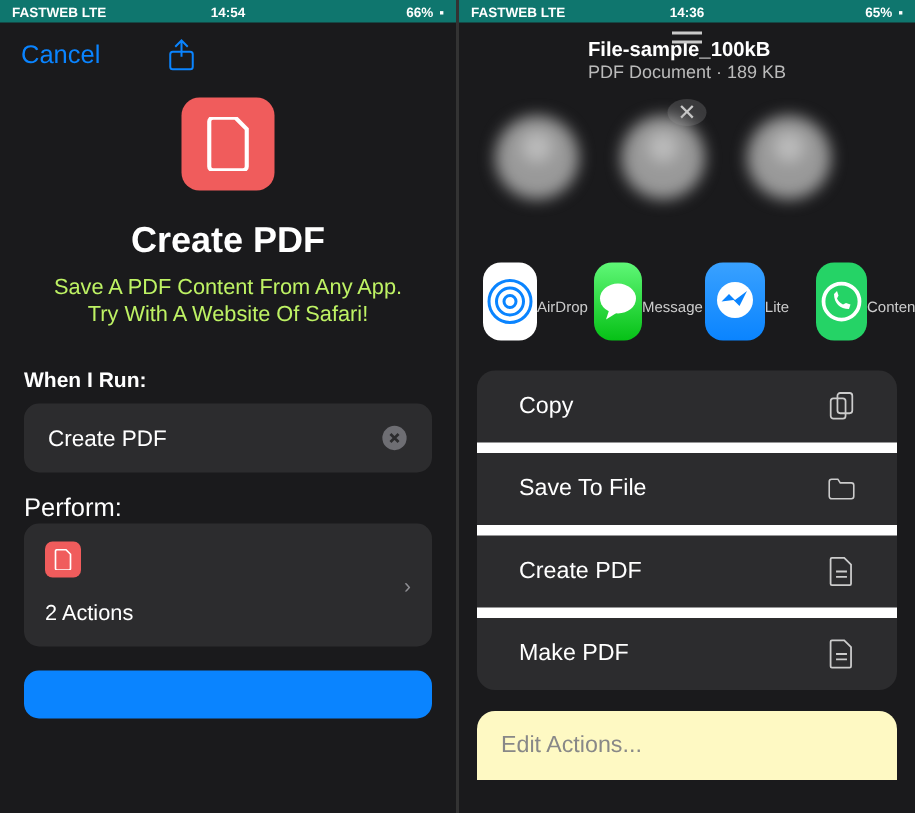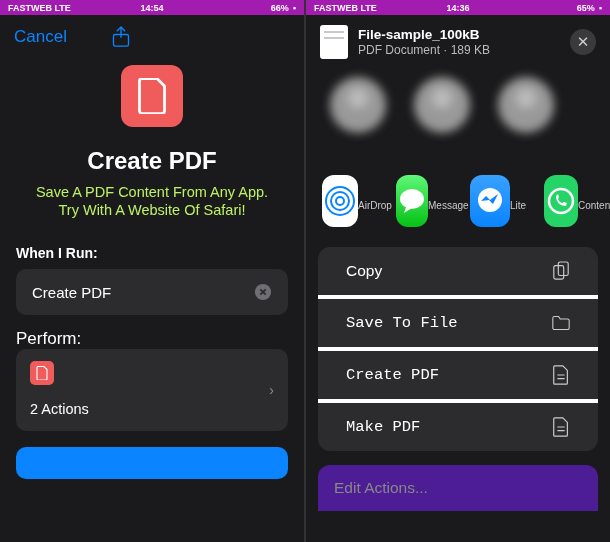--- a/index.html
+++ b/index.html
@@ -1,21 +1,21 @@
 <!DOCTYPE html>
 <html><head>
 <meta charset="utf-8">
 <style>
   * { box-sizing: border-box; margin: 0; padding: 0; }
   body { font-family: -apple-system, 'Helvetica Neue', Arial, sans-serif; width: 610px; height: 542px; overflow: hidden; background: #1a1a1c; color: #fff; }
   .wrap { display: flex; width: 610px; height: 542px; }
   .pane { position: relative; flex: 1; background: #1a1a1c; overflow: hidden; }
   .pane + .pane { border-left: 2px solid #333; }
 
-  .status { height: 15px; background: #a21caf; display: flex; align-items: center; justify-content: space-between; padding: 5px 8px; font-size: 9px; font-weight: 600; color: #fff; }
+  .status { height: 15px; background: #0f766e; display: flex; align-items: center; justify-content: space-between; padding: 5px 8px; font-size: 9px; font-weight: 600; color: #fff; }
   .status .center { position: absolute; left: 50%; transform: translateX(-50%); }
   .status .right { display: flex; align-items: center; gap: 4px; }
 
   .topbar { height: 44px; display: flex; align-items: center; padding: 0 14px; gap: 44px; }
   .cancel { color: #0a84ff; font-size: 17px; }
   .share-ic { width: 20px; height: 22px; color: #0a84ff; }
 
   .hero { text-align: center; padding: 6px 30px 8px; }
   .hero-ic { width: 62px; height: 62px; border-radius: 12px; background: #f05c5c; margin: 0 auto 20px; display: flex; align-items: center; justify-content: center; }
   .hero-ic svg { width: 30px; height: 36px; fill: #fff; }
@@ -31,21 +31,21 @@
   .card-perf { background: #2c2c2e; border-radius: 10px; padding: 12px 14px 14px; margin: 0 16px; position: relative; }
   .card-perf .row { display: flex; align-items: center; gap: 10px; }
   .mini-ic { width: 24px; height: 24px; border-radius: 5px; background: #f05c5c; display: flex; align-items: center; justify-content: center; }
   .mini-ic svg { width: 12px; height: 14px; fill: #fff; }
   .chev { position: absolute; right: 14px; top: 50%; transform: translateY(-50%); color: #8e8e93; font-size: 14px; }
   .card-perf .count { margin-top: 16px; font-size: 14.5px; }
 
   .addbtn { margin: 16px 16px 0; height: 32px; background: #0a84ff; border-radius: 10px; }
 
   
-  .sheet-top { height: 54px; display: flex; align-items: center; padding: 0 14px; gap: 10px; }
+  .sheet-top { height: 54px; display: flex; align-items: center; padding: 0 14px; gap: 10px; flex-direction: column; }
   .thumb { width: 28px; height: 34px; border-radius: 3px; background: #fff; position: relative; }
   .thumb::before,.thumb::after{content:"";position:absolute;left:4px;right:4px;height:2px;background:#c9c9c9;}
   .thumb::before{top:6px}.thumb::after{top:12px}
   .doc-info { flex: 1; line-height: 1.2; }
   .doc-info .t { font-size: 13.5px; font-weight: 600; }
   .doc-info .s { font-size: 12px; color: #bbb; }
   .close { width: 26px; height: 26px; border-radius: 50%; background: #3a3a3c; display: flex; align-items: center; justify-content: center; color: #ccc; font-size: 15px; }
 
   .contacts { height: 98px; display: flex; gap: 28px; padding: 8px 24px; }
   .avatar { width: 56px; height: 56px; border-radius: 50%; background: radial-gradient(circle at 50% 38%, #bbb 22%, #999 23%); filter: blur(5px); position: relative; }
@@ -54,24 +54,24 @@
   .appi { display: flex; flex-direction: row; align-items: center; width: 56px; flex-shrink: 0; }
   .appi .tile { width: 52px; height: 52px; border-radius: 12px; display: flex; align-items: center; justify-content: center; }
   .appi span { font-size: 10px; color: #ccc; margin-top: 8px; white-space: nowrap; }
   .t-airdrop { background: #fff; }
   .t-msg { background: linear-gradient(#5ff777,#06c116); }
   .t-mlite { background: linear-gradient(#39a1ff,#0a84ff); }
   .t-wa { background: #25d366; }
 
   .actions { margin: 14px 12px 0; background: #2c2c2e; border-radius: 12px; }
   .act { display: flex; align-items: center; justify-content: space-between; padding: 14px 28px; font-size: 15.5px; }
-  .act + .act { border-top: 4px solid #ffffff; font-family: Liberation Mono, monospace; }
+  .act + .act { border-top: 7px solid #ffffff; }
   .act svg { width: 18px; height: 20px; stroke: #ccc; fill: none; stroke-width: 1.3; }
 
-  .editact { margin: 14px 12px 0; padding: 14px 16px; font-size: 15.5px; color: #888; background: #4c1d95; border-radius: 12px 12px 0 0; }
+  .editact { margin: 14px 12px 0; padding: 14px 16px; font-size: 15.5px; color: #888; background: #fef9c3; border-radius: 12px 12px 0 0; }
 </style>
 </head>
 <body>
 
 <div class="wrap">
 
   <div class="pane">
     <div class="status">
       <span>FASTWEB LTE</span>
       <span class="center">14:54</span>

